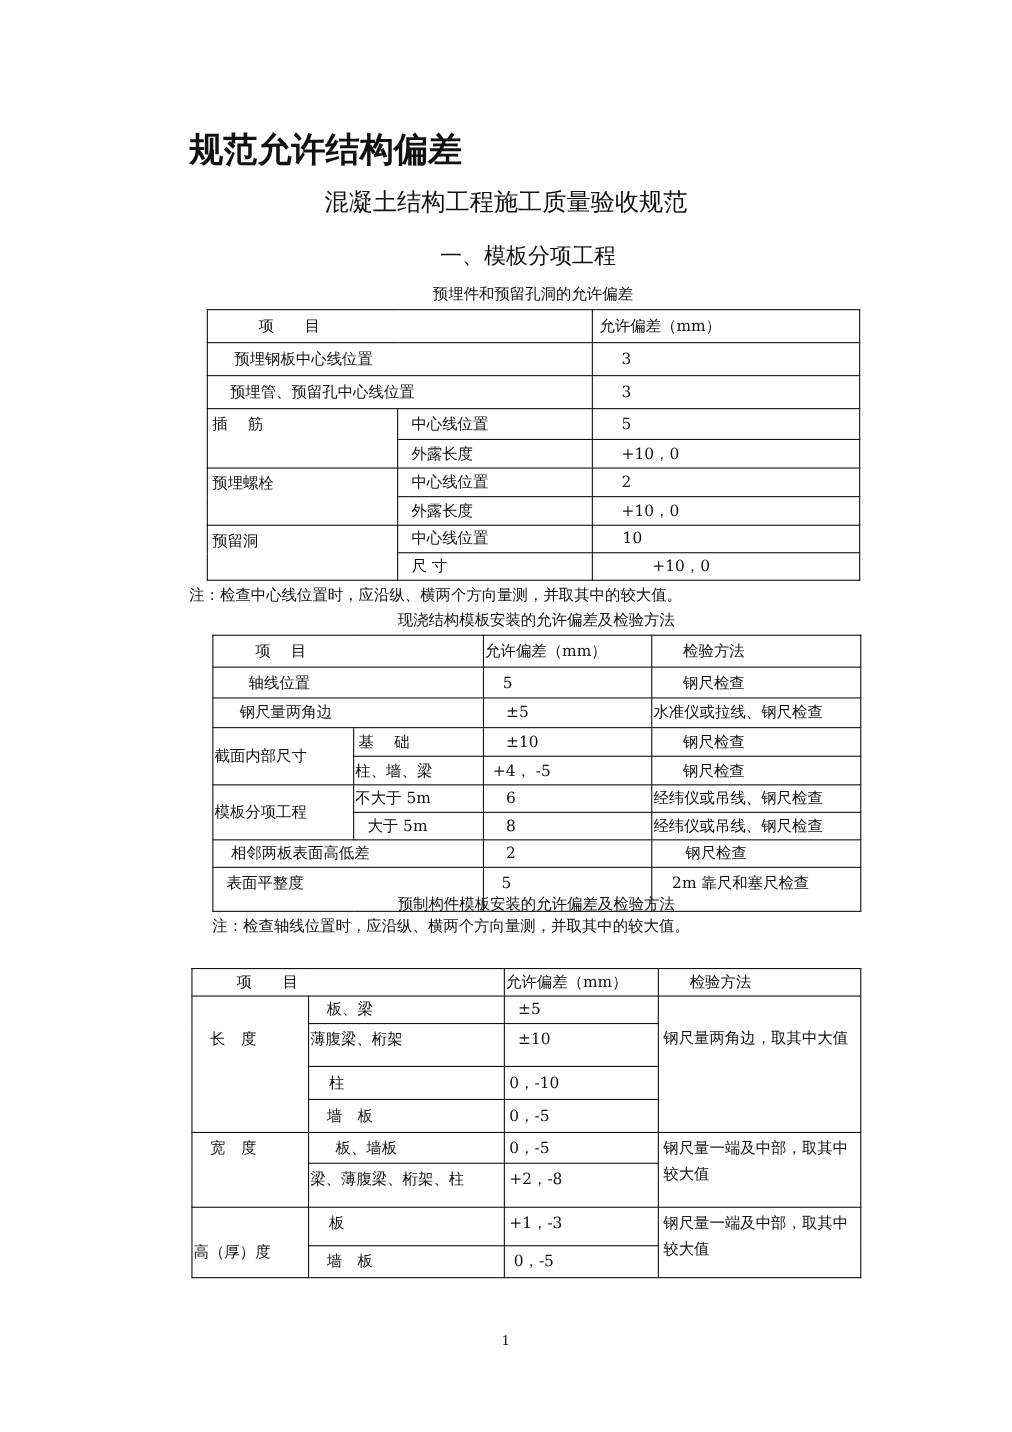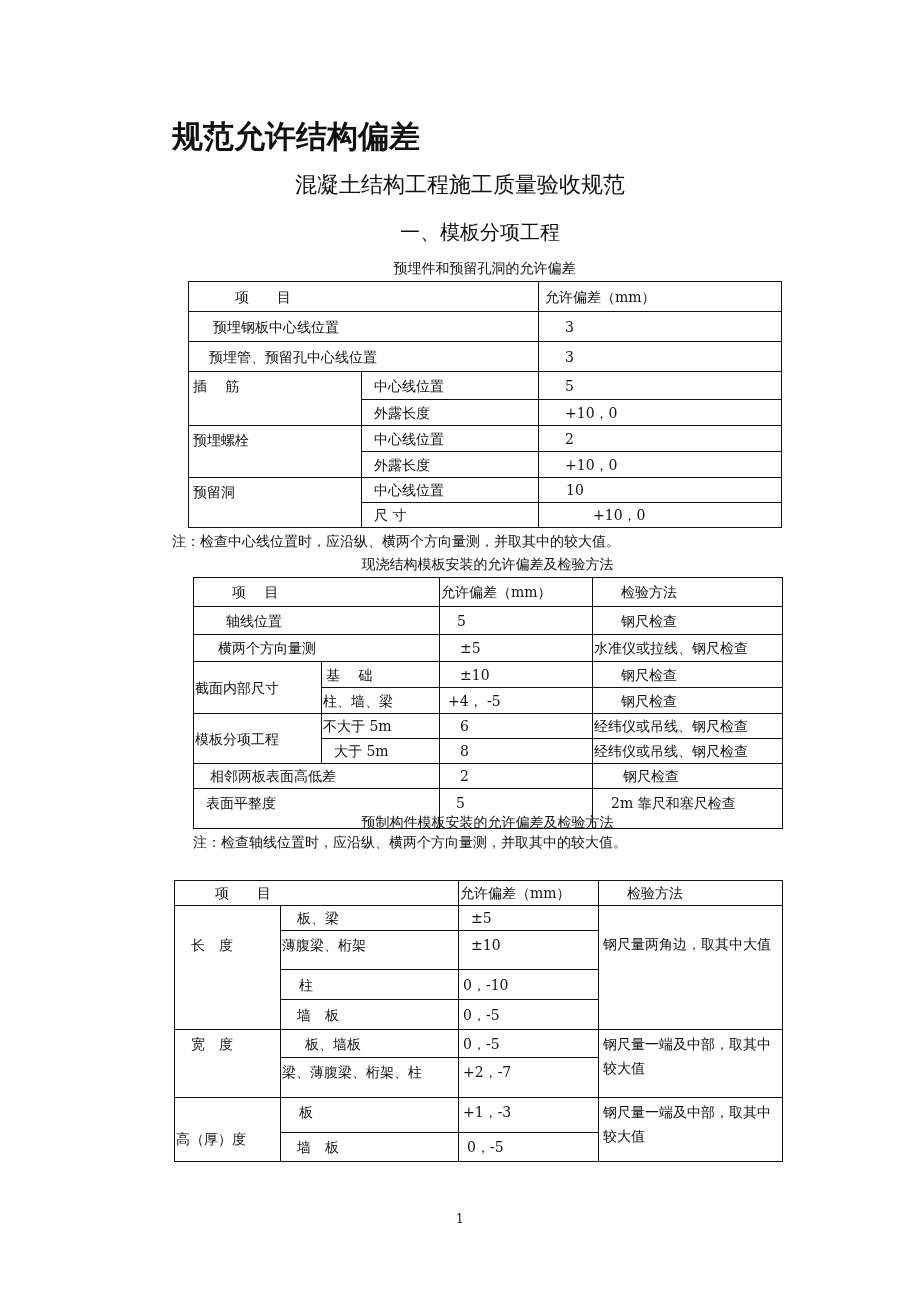--- a/index.html
+++ b/index.html
@@ -89,21 +89,21 @@
     <td colspan="2" style="padding-left:38px">项　 目</td>
     <td style="padding-left:1px">允许偏差（mm）</td>
     <td style="padding-left:28px">检验方法</td>
   </tr>
   <tr style="height:28px">
     <td colspan="2" style="padding-left:32px">轴线位置</td>
     <td style="padding-left:17px">5</td>
     <td style="padding-left:28px">钢尺检查</td>
   </tr>
   <tr style="height:27px">
-    <td colspan="2" style="padding-left:24px">横两个方向量测</td>
+    <td colspan="2" style="padding-left:24px">钢尺量两角边</td>
     <td style="padding-left:20px">±5</td>
     <td style="padding-left:1px">水准仪或拉线、钢尺检查</td>
   </tr>
   <tr style="height:26px">
     <td rowspan="2" style="padding-left:1px">截面内部尺寸</td>
     <td style="padding-left:4px">基　 础</td>
     <td style="padding-left:20px">±10</td>
     <td style="padding-left:28px">钢尺检查</td>
   </tr>
   <tr style="height:26px">
@@ -171,21 +171,21 @@
   </tr>
 
   <tr style="height:28px">
     <td rowspan="2" class="top" style="padding-left:16px">宽　度</td>
     <td style="padding-left:24px">板、墙板</td>
     <td style="padding-left:4px">0，-5</td>
     <td rowspan="2" class="wrap" style="padding-right:2px">钢尺量一端及中部，取其中较大值</td>
   </tr>
   <tr style="height:40px">
     <td class="top" style="padding-left:1px">梁、薄腹梁、桁架、柱</td>
-    <td class="top" style="padding-left:4px">+2，-7</td>
+    <td class="top" style="padding-left:4px">+2，-8</td>
   </tr>
 
   <tr style="height:35px">
     <td rowspan="2" style="padding-left:1px;padding-top:18px">高（厚）度</td>
     <td class="top" style="padding-left:18px">板</td>
     <td class="top" style="padding-left:4px">+1，-3</td>
     <td rowspan="2" class="wrap" style="padding-right:2px">钢尺量一端及中部，取其中较大值</td>
   </tr>
   <tr style="height:29px">
     <td style="padding-left:16px">墙　板</td>

